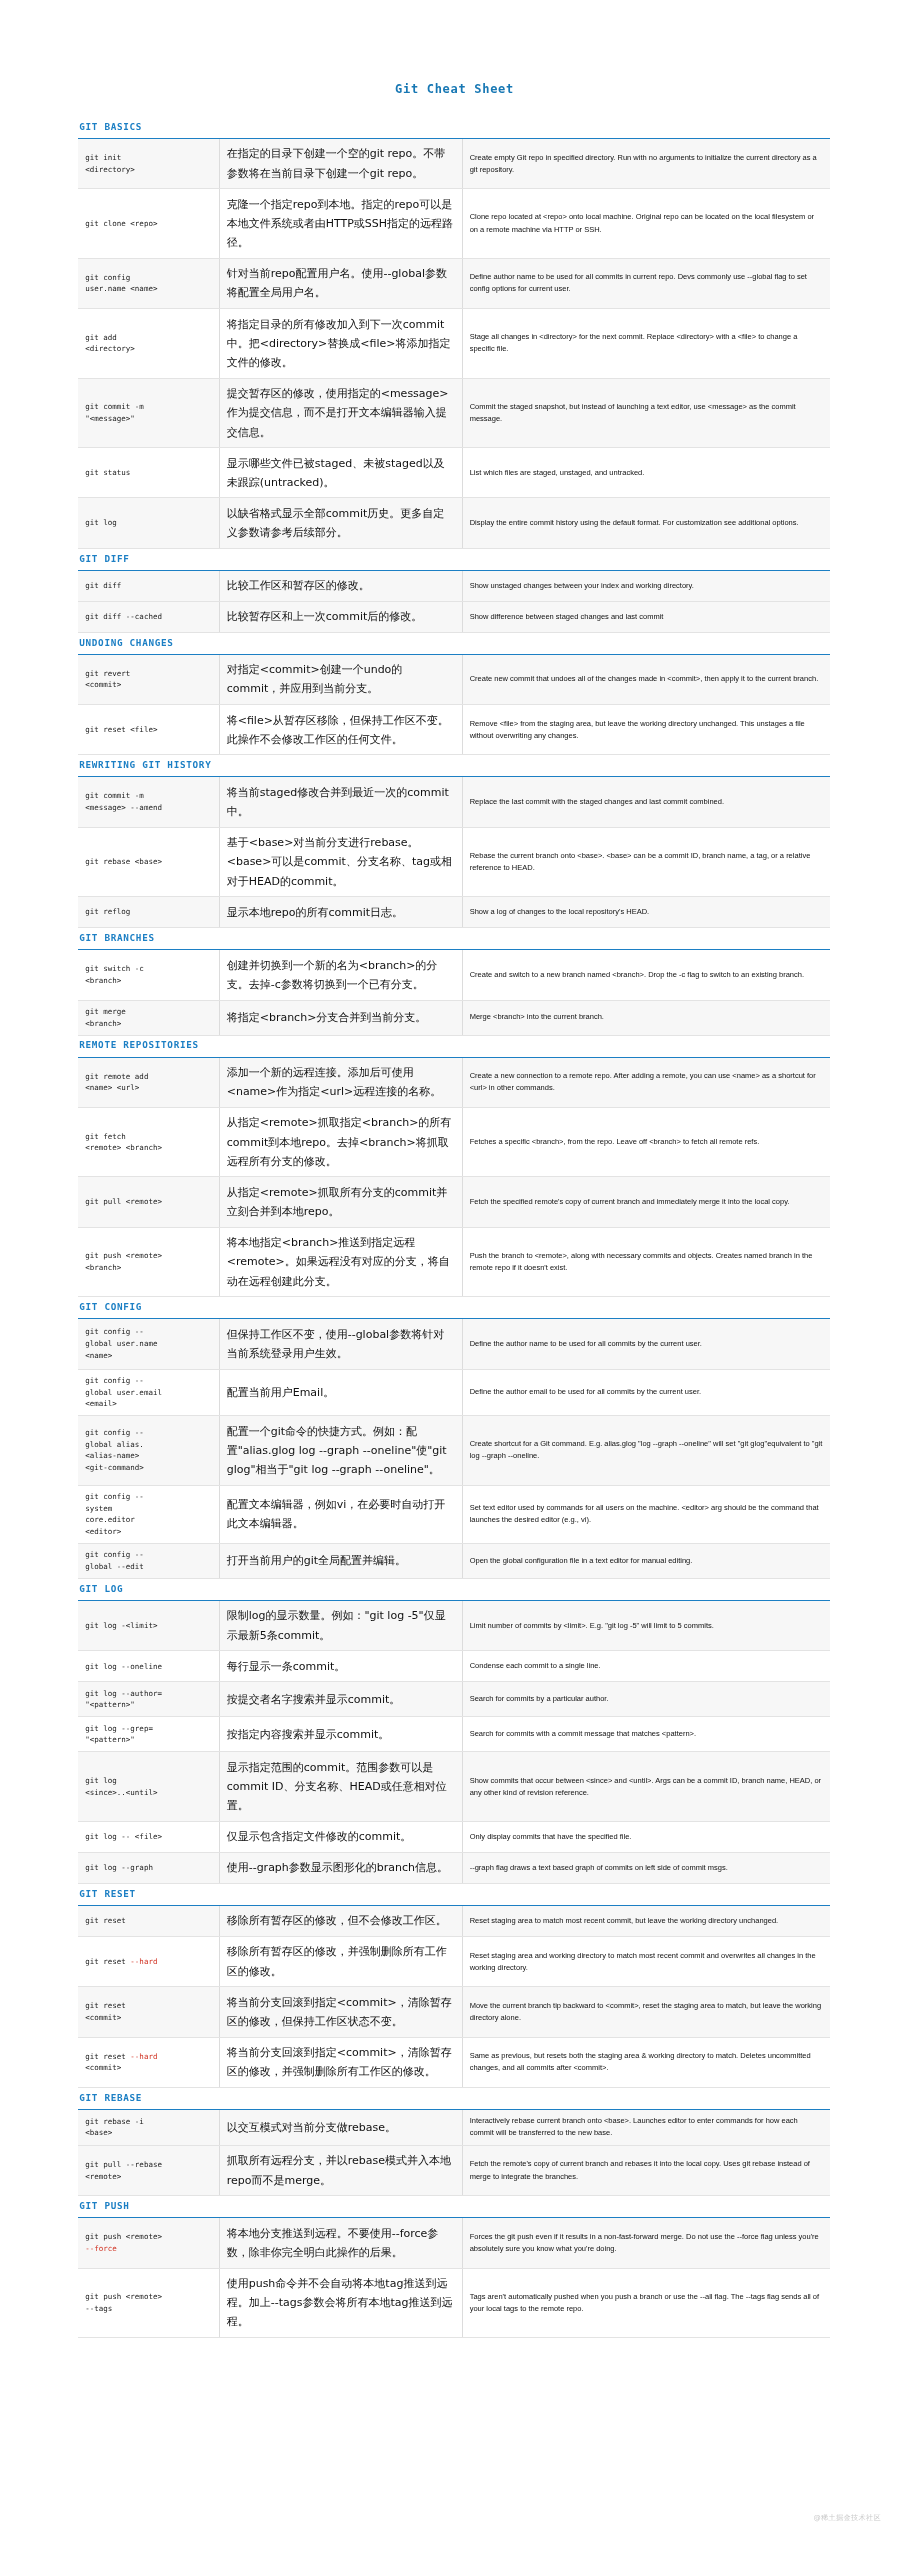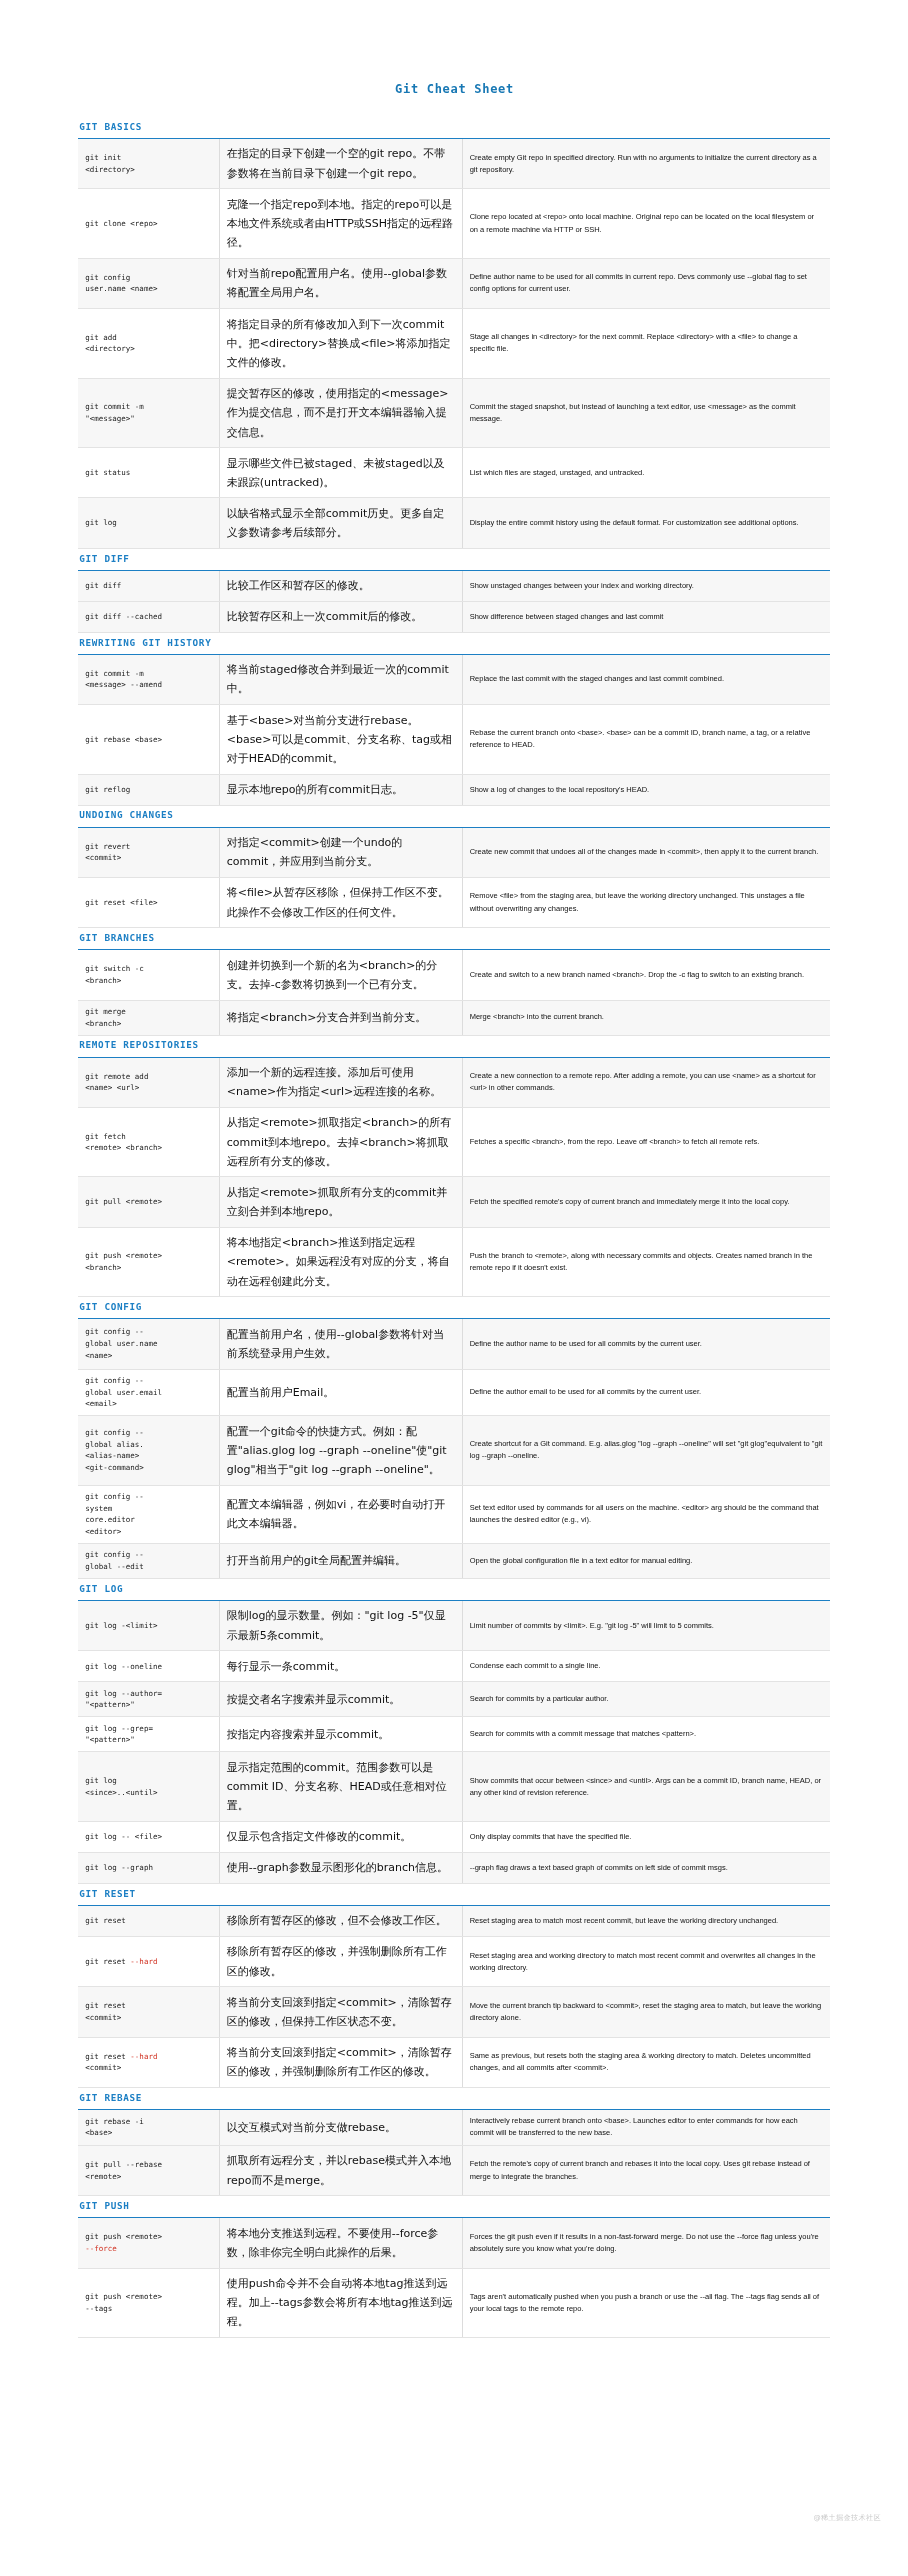--- a/index.html
+++ b/index.html
@@ -186,20 +186,43 @@
             </tr>
             <tr class="shade">
               <td class="cmd">git diff --cached</td>
               <td class="desc-zh">比较暂存区和上一次commit后的修改。</td>
               <td class="desc-en">Show difference between staged changes and last commit</td>
             </tr>
           </tbody>
         </table>
       </div>
       <div class="section">
+        <div class="section-head">UNDOING CHANGES</div>
+        <table class="cmd-table">
+          <colgroup>
+            <col class="c-cmd">
+            <col class="c-zh">
+            <col class="c-en">
+          </colgroup>
+          <tbody>
+            <tr class="shade">
+              <td class="cmd">git revert
+&lt;commit&gt;</td>
+              <td class="desc-zh">对指定&lt;commit&gt;创建一个undo的commit，并应用到当前分支。</td>
+              <td class="desc-en">Create new commit that undoes all of the changes made in &lt;commit&gt;, then apply it to the current branch.</td>
+            </tr>
+            <tr class="plain">
+              <td class="cmd">git reset &lt;file&gt;</td>
+              <td class="desc-zh">将&lt;file&gt;从暂存区移除，但保持工作区不变。此操作不会修改工作区的任何文件。</td>
+              <td class="desc-en">Remove &lt;file&gt; from the staging area, but leave the working directory unchanged. This unstages a file without overwriting any changes.</td>
+            </tr>
+          </tbody>
+        </table>
+      </div>
+      <div class="section">
         <div class="section-head">REWRITING GIT HISTORY</div>
         <table class="cmd-table">
           <colgroup>
             <col class="c-cmd">
             <col class="c-zh">
             <col class="c-en">
           </colgroup>
           <tbody>
             <tr class="shade">
               <td class="cmd">git commit -m
@@ -214,43 +237,20 @@
             </tr>
             <tr class="shade">
               <td class="cmd">git reflog</td>
               <td class="desc-zh">显示本地repo的所有commit日志。</td>
               <td class="desc-en">Show a log of changes to the local repository's HEAD.</td>
             </tr>
           </tbody>
         </table>
       </div>
       <div class="section">
-        <div class="section-head">UNDOING CHANGES</div>
-        <table class="cmd-table">
-          <colgroup>
-            <col class="c-cmd">
-            <col class="c-zh">
-            <col class="c-en">
-          </colgroup>
-          <tbody>
-            <tr class="shade">
-              <td class="cmd">git revert
-&lt;commit&gt;</td>
-              <td class="desc-zh">对指定&lt;commit&gt;创建一个undo的commit，并应用到当前分支。</td>
-              <td class="desc-en">Create new commit that undoes all of the changes made in &lt;commit&gt;, then apply it to the current branch.</td>
-            </tr>
-            <tr class="plain">
-              <td class="cmd">git reset &lt;file&gt;</td>
-              <td class="desc-zh">将&lt;file&gt;从暂存区移除，但保持工作区不变。此操作不会修改工作区的任何文件。</td>
-              <td class="desc-en">Remove &lt;file&gt; from the staging area, but leave the working directory unchanged. This unstages a file without overwriting any changes.</td>
-            </tr>
-          </tbody>
-        </table>
-      </div>
-      <div class="section">
         <div class="section-head">GIT BRANCHES</div>
         <table class="cmd-table">
           <colgroup>
             <col class="c-cmd">
             <col class="c-zh">
             <col class="c-en">
           </colgroup>
           <tbody>
             <tr class="plain">
               <td class="cmd">git switch -c
@@ -308,21 +308,21 @@
           <colgroup>
             <col class="c-cmd">
             <col class="c-zh">
             <col class="c-en">
           </colgroup>
           <tbody>
             <tr class="shade">
               <td class="cmd">git config --
 global user.name
 &lt;name&gt;</td>
-              <td class="desc-zh">配置当前用户名，使用--global参数将针对当前系统登录用户生效。</td>
+              <td class="desc-zh">但保持工作区不变，使用--global参数将针对当前系统登录用户生效。</td>
               <td class="desc-en">Define the author name to be used for all commits by the current user.</td>
             </tr>
             <tr class="plain">
               <td class="cmd">git config --
 global user.email
 &lt;email&gt;</td>
               <td class="desc-zh">配置当前用户Email。</td>
               <td class="desc-en">Define the author email to be used for all commits by the current user.</td>
             </tr>
             <tr class="shade">

